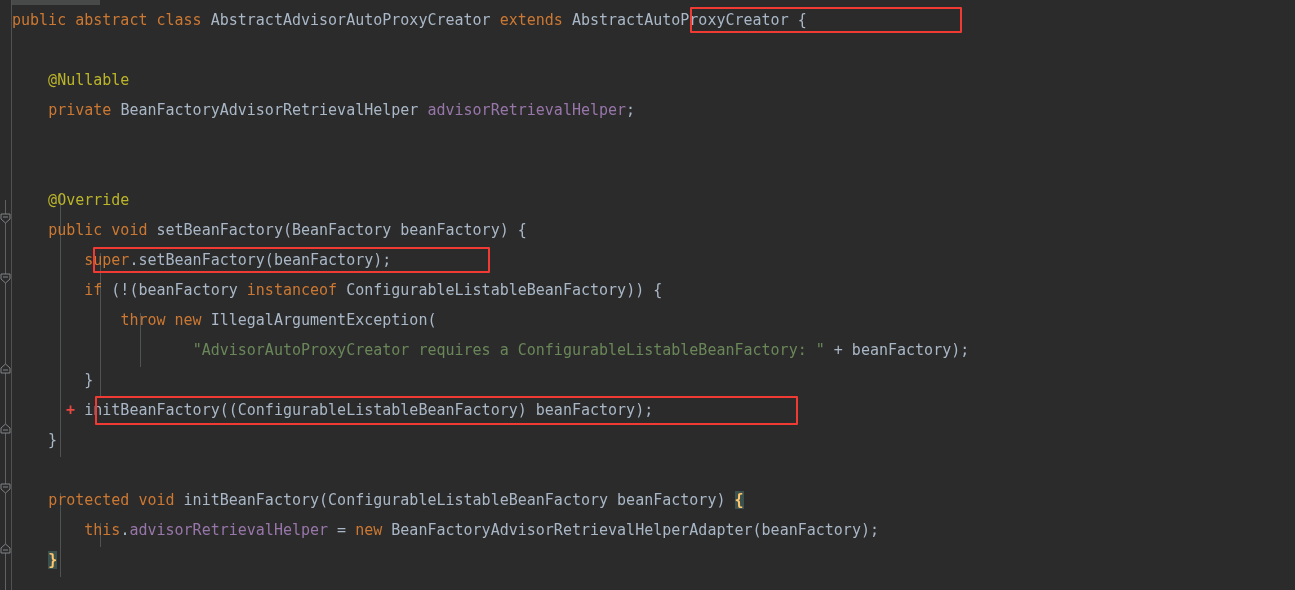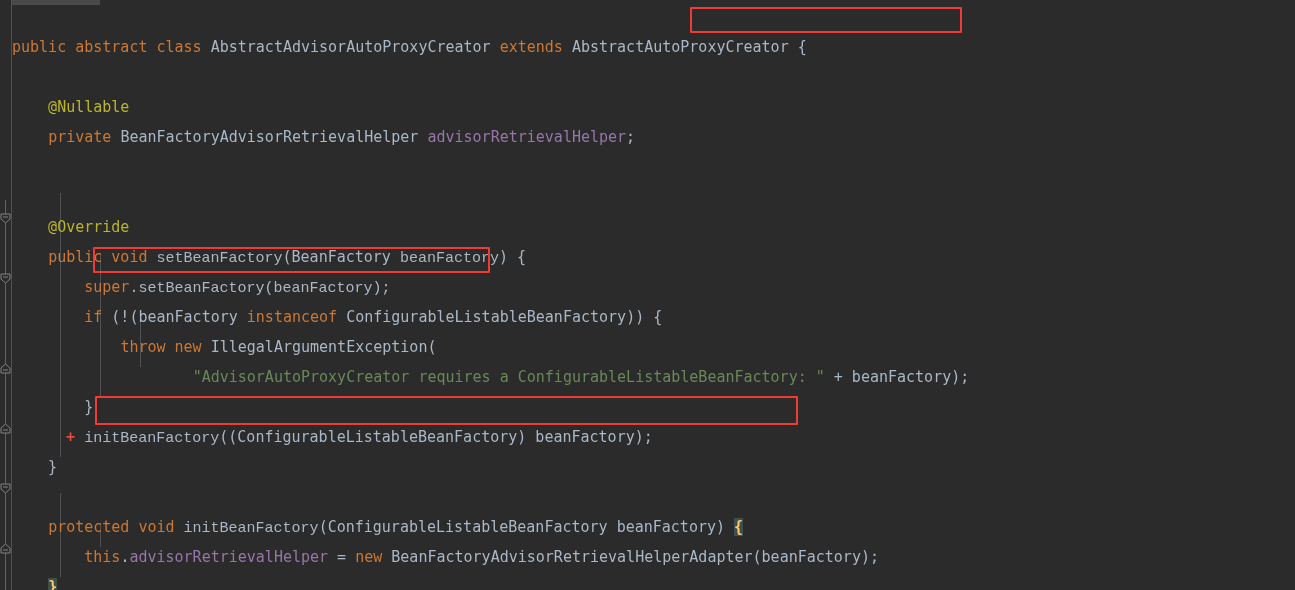--- a/index.html
+++ b/index.html
@@ -85,21 +85,20 @@
     width: 1295px;
     height: 590px;
     white-space: pre;
   }
   .line {
     position: absolute;
     left: 0;
     width: 1295px;
     height: 30px;
     line-height: 30px;
-    margin-top: 27px;
   }
   .ln-text {
     position: absolute;
     left: 12px;
     top: 0;
     white-space: pre;
   }
 
   
   .plus-marker {
@@ -116,21 +115,21 @@
   .redbox {
     position: absolute;
     border: 2px solid #ef3b34;
     box-sizing: border-box;
     pointer-events: none;
     border-radius: 1px;
   }
 
   
   .kw   { color: #cc7832; }
-  .id   { color: #a9b7c6; font-family: Liberation Mono, monospace; }
+  .id   { color: #a9b7c6; }
   .type { color: #a9b7c6; }
   .fld  { color: #9876aa; text-align: right; }
   .str  { color: #6a8759; }
   .ann  { color: #bbb529; }
   .punc { color: #a9b7c6; }
   .brace-hl {
     color: #ffc66d;
     background: #3b514d;
     font-weight: bold;
   }

